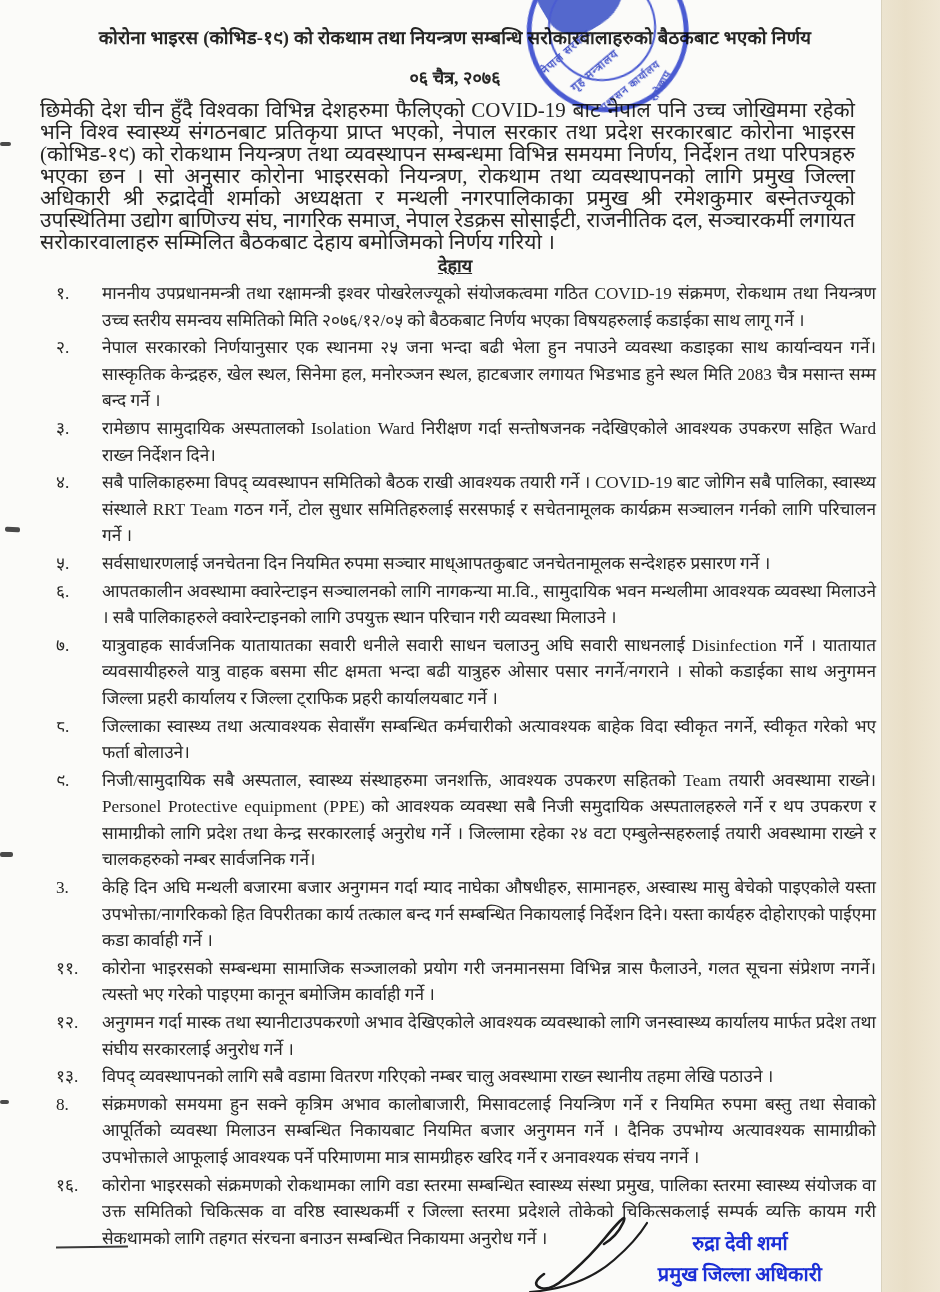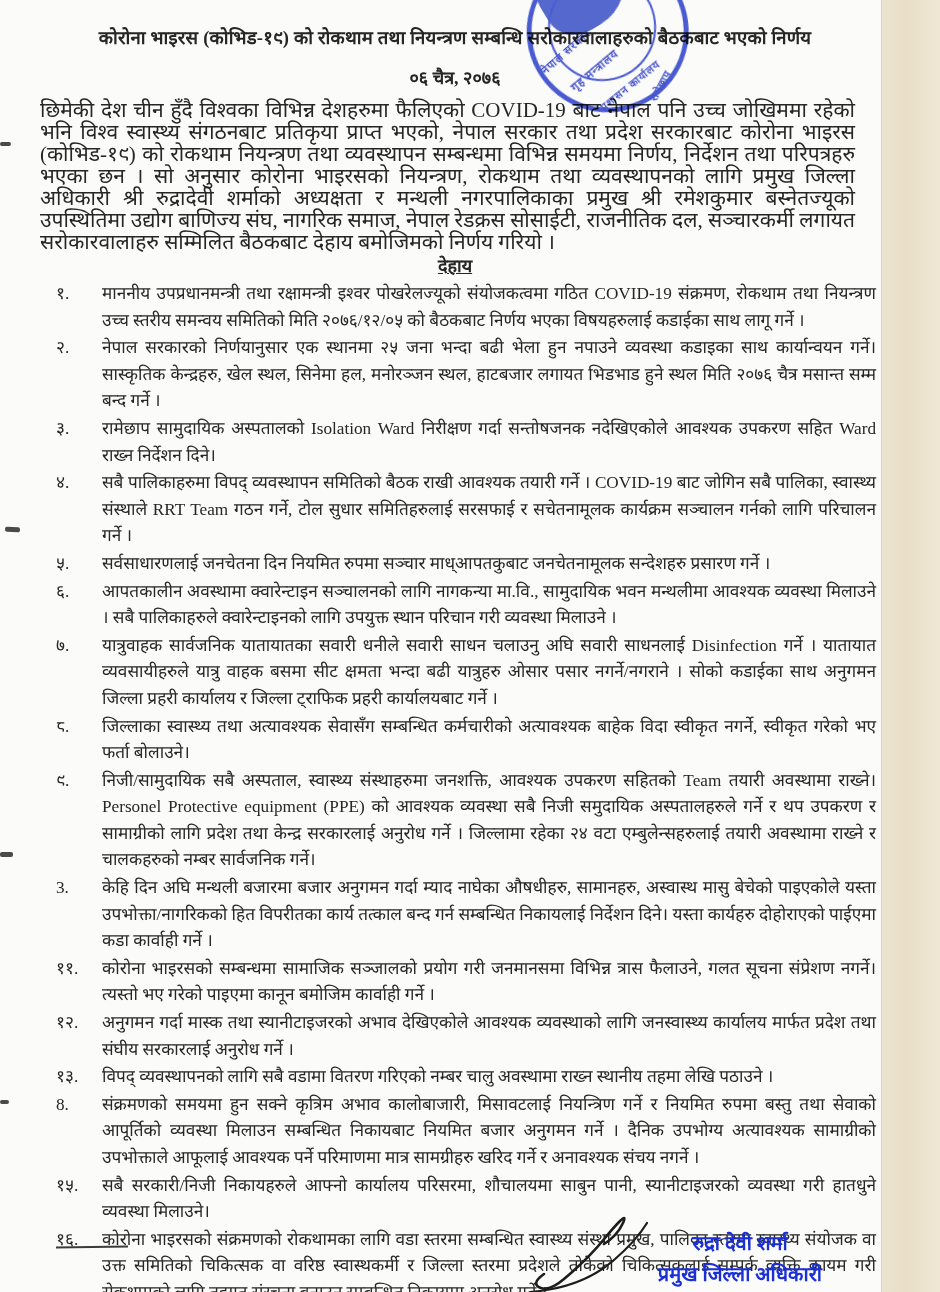--- a/index.html
+++ b/index.html
@@ -96,21 +96,21 @@
   <div class="date-line">०६ चैत्र, २०७६</div>
   <p class="intro">छिमेकी देश चीन हुँदै विश्वका विभिन्न देशहरुमा फैलिएको COVID-19 बाट नेपाल पनि उच्च जोखिममा रहेको भनि विश्व स्वास्थ्य संगठनबाट प्रतिकृया प्राप्त भएको, नेपाल सरकार तथा प्रदेश सरकारबाट कोरोना भाइरस (कोभिड-१९) को रोकथाम नियन्त्रण तथा व्यवस्थापन सम्बन्धमा विभिन्न समयमा निर्णय, निर्देशन तथा परिपत्रहरु भएका छन ।   सो अनुसार कोरोना भाइरसको नियन्त्रण, रोकथाम तथा व्यवस्थापनको लागि प्रमुख जिल्ला अधिकारी श्री रुद्रादेवी शर्माको अध्यक्षता र मन्थली नगरपालिकाका प्रमुख श्री रमेशकुमार बस्नेतज्यूको उपस्थितिमा उद्योग बाणिज्य संघ, नागरिक समाज, नेपाल रेडक्रस सोसाईटी, राजनीतिक दल, सञ्चारकर्मी लगायत सरोकारवालाहरु सम्मिलित बैठकबाट देहाय बमोजिमको निर्णय गरियो ।</p>
   <div class="list-heading">देहाय</div>
   <div class="decision-list" id="decision-list">
       <div class="list-row">
         <div class="list-num">१.</div>
         <div class="list-text">माननीय उपप्रधानमन्त्री तथा रक्षामन्त्री इश्वर पोखरेलज्यूको संयोजकत्वमा गठित COVID-19 संक्रमण, रोकथाम तथा नियन्त्रण उच्च स्तरीय समन्वय समितिको मिति २०७६/१२/०५ को बैठकबाट निर्णय भएका विषयहरुलाई कडाईका साथ लागू गर्ने ।</div>
       </div>
       <div class="list-row">
         <div class="list-num">२.</div>
-        <div class="list-text">नेपाल सरकारको निर्णयानुसार एक स्थानमा २५ जना भन्दा बढी भेला हुन नपाउने व्यवस्था कडाइका साथ कार्यान्वयन गर्ने।सास्कृतिक केन्द्रहरु, खेल स्थल, सिनेमा हल, मनोरञ्जन स्थल, हाटबजार लगायत भिडभाड हुने स्थल मिति २०७६ चैत्र मसान्त सम्म बन्द गर्ने ।</div>
+        <div class="list-text">नेपाल सरकारको निर्णयानुसार एक स्थानमा २५ जना भन्दा बढी भेला हुन नपाउने व्यवस्था कडाइका साथ कार्यान्वयन गर्ने।सास्कृतिक केन्द्रहरु, खेल स्थल, सिनेमा हल, मनोरञ्जन स्थल, हाटबजार लगायत भिडभाड हुने स्थल मिति 2083 चैत्र मसान्त सम्म बन्द गर्ने ।</div>
       </div>
       <div class="list-row">
         <div class="list-num">३.</div>
         <div class="list-text">रामेछाप सामुदायिक अस्पतालको Isolation Ward निरीक्षण गर्दा सन्तोषजनक नदेखिएकोले आवश्यक उपकरण सहित Ward राख्न निर्देशन दिने।</div>
       </div>
       <div class="list-row">
         <div class="list-num">४.</div>
         <div class="list-text">सबै पालिकाहरुमा विपद् व्यवस्थापन समितिको बैठक राखी आवश्यक तयारी गर्ने । COVID-19 बाट जोगिन सबै पालिका, स्वास्थ्य संस्थाले RRT Team गठन गर्ने, टोल सुधार समितिहरुलाई सरसफाई र सचेतनामूलक कार्यक्रम सञ्चालन गर्नको लागि परिचालन गर्ने ।</div>
       </div>
       <div class="list-row">
@@ -136,33 +136,29 @@
       <div class="list-row">
         <div class="list-num">3.</div>
         <div class="list-text">केहि दिन अघि मन्थली बजारमा बजार अनुगमन गर्दा म्याद नाघेका औषधीहरु, सामानहरु, अस्वास्थ मासु बेचेको पाइएकोले यस्ता उपभोक्ता/नागरिकको हित विपरीतका कार्य तत्काल बन्द गर्न सम्बन्धित निकायलाई निर्देशन दिने।  यस्ता कार्यहरु दोहोराएको पाईएमा कडा कार्वाही गर्ने ।</div>
       </div>
       <div class="list-row">
         <div class="list-num">११.</div>
         <div class="list-text">कोरोना भाइरसको सम्बन्धमा सामाजिक सञ्जालको प्रयोग गरी जनमानसमा विभिन्न त्रास फैलाउने, गलत सूचना संप्रेशण नगर्ने। त्यस्तो भए गरेको पाइएमा कानून बमोजिम कार्वाही गर्ने ।</div>
       </div>
       <div class="list-row">
         <div class="list-num">१२.</div>
-        <div class="list-text">अनुगमन गर्दा मास्क तथा स्यानीटाइजरको अभाव देखिएकोले आवश्यक व्यवस्थाको लागि जनस्वास्थ्य कार्यालय मार्फत प्रदेश तथा संघीय सरकारलाई अनुरोध गर्ने ।</div>
+        <div class="list-text">अनुगमन गर्दा मास्क तथा स्यानीटाउपकरणो अभाव देखिएकोले आवश्यक व्यवस्थाको लागि जनस्वास्थ्य कार्यालय मार्फत प्रदेश तथा संघीय सरकारलाई अनुरोध गर्ने ।</div>
       </div>
       <div class="list-row">
         <div class="list-num">१३.</div>
         <div class="list-text">विपद् व्यवस्थापनको लागि सबै वडामा वितरण गरिएको नम्बर चालु अवस्थामा राख्न स्थानीय तहमा लेखि पठाउने ।</div>
       </div>
       <div class="list-row">
         <div class="list-num">8.</div>
         <div class="list-text">संक्रमणको समयमा हुन सक्ने कृत्रिम अभाव कालोबाजारी, मिसावटलाई नियन्त्रिण गर्ने र नियमित रुपमा बस्तु तथा सेवाको आपूर्तिको व्यवस्था मिलाउन सम्बन्धित निकायबाट नियमित बजार अनुगमन गर्ने । दैनिक उपभोग्य अत्यावश्यक सामाग्रीको उपभोक्ताले आफूलाई आवश्यक पर्ने परिमाणमा मात्र सामग्रीहरु खरिद गर्ने र अनावश्यक संचय नगर्ने ।</div>
-      </div>
-      <div class="list-row">
-        <div class="list-num">१५.</div>
-        <div class="list-text">सबै सरकारी/निजी निकायहरुले आफ्नो कार्यालय परिसरमा, शौचालयमा साबुन पानी, स्यानीटाइजरको व्यवस्था गरी हातधुने व्यवस्था मिलाउने।</div>
       </div>
       <div class="list-row">
         <div class="list-num">१६.</div>
         <div class="list-text">कोरोना भाइरसको संक्रमणको रोकथामका लागि वडा स्तरमा सम्बन्धित स्वास्थ्य संस्था प्रमुख, पालिका स्तरमा  स्वास्थ्य संयोजक वा उक्त समितिको चिकित्सक वा वरिष्ठ स्वास्थकर्मी र जिल्ला स्तरमा प्रदेशले तोकेको चिकित्सकलाई सम्पर्क व्यक्ति कायम गरी सेकथामको लागि तहगत संरचना बनाउन सम्बन्धित निकायमा अनुरोध गर्ने ।</div>
       </div>
     </div>
 </div>
 
 <div class="scan-edge"></div>
 

